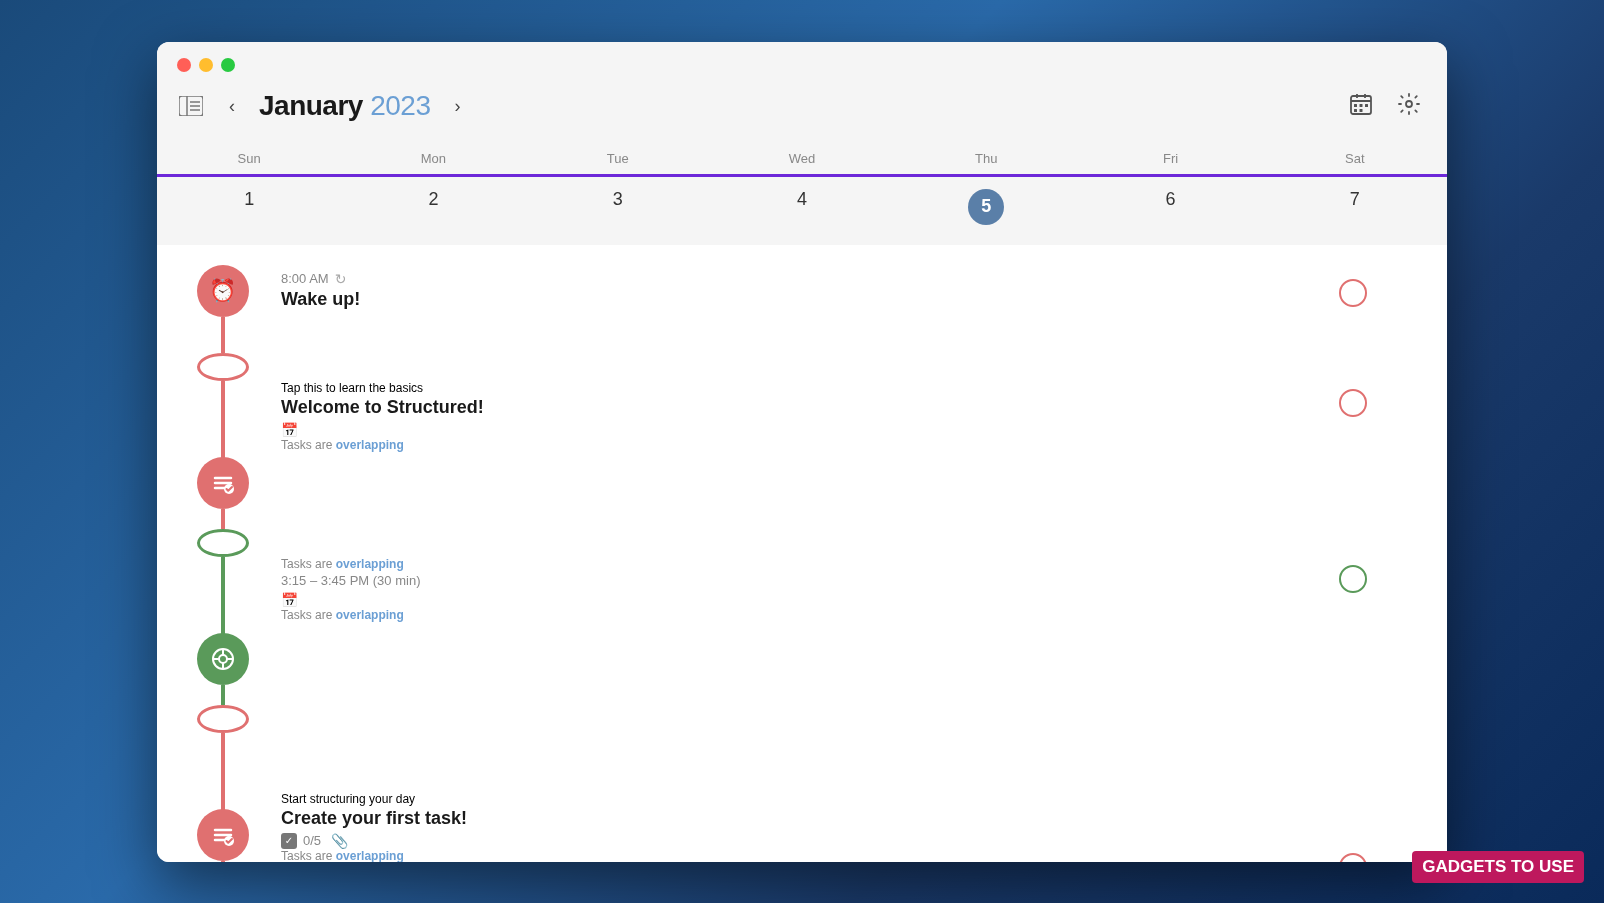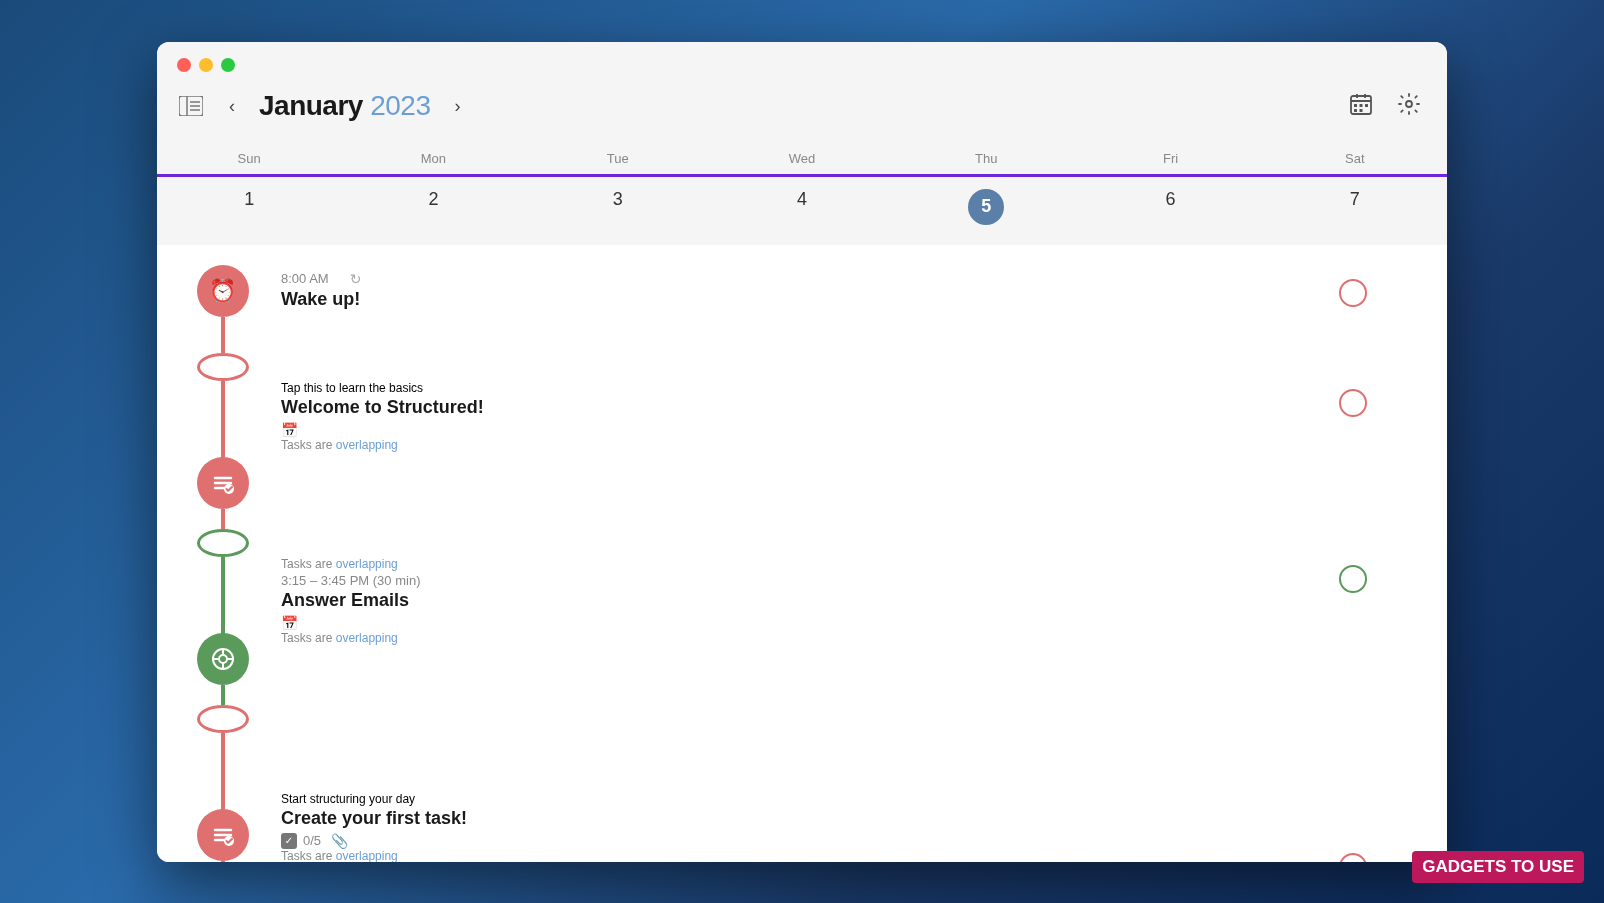--- a/index.html
+++ b/index.html
@@ -180,21 +180,21 @@
       flex-shrink: 0;
       z-index: 2;
       position: relative;
     }
     .task-time {
       font-size: 13px;
       color: #888;
       margin-bottom: 2px;
       display: flex;
       align-items: center;
-      gap: 21px;
+      gap: 6px;
     }
     .task-sub-label {
       font-size: 12px;
       color: #000000;
       margin-bottom: 2px;
     }
     .task-title {
       font-size: 18px;
       font-weight: 700;
       color: #1a1a1a;
@@ -211,21 +211,21 @@
       color: #888;
     }
     .overlap-warning {
       font-size: 12px;
       color: #888;
       margin-bottom: 2px;
     }
     .overlap-link {
       color: #6b9fd4;
       text-decoration: none;
-      font-weight: 400;
+      font-weight: 700;
     }
     .checkbox-meta {
       display: flex;
       align-items: center;
       gap: 6px;
       font-size: 13px;
       color: #888;
     }
     .task-complete-btn {
       width: 28px;
@@ -405,21 +405,20 @@
           </div>
           <div style="width:4px; height:20px; background:#5a9a5a;"></div>
         </div>
         <div style="flex:1; padding: 0 0 16px 16px;">
           <div style="height:28px;"></div>
           <div class="overlap-warning">
             <span>Tasks are</span>
             <a href="#" class="overlap-link">overlapping</a>
           </div>
           <div class="task-time">3:15 – 3:45 PM (30 min)</div>
-          <div class="task-title">Answer Emails</div>
           <div class="task-meta">
             <span class="calendar-icon-small">📅</span>
           </div>
           <div class="overlap-warning">
             <span>Tasks are</span>
             <a href="#" class="overlap-link">overlapping</a>
           </div>
         </div>
         <button class="task-complete-btn green" style="margin-top:36px; margin-right:40px; border-color:#5a9a5a;"></button>
       </div>

